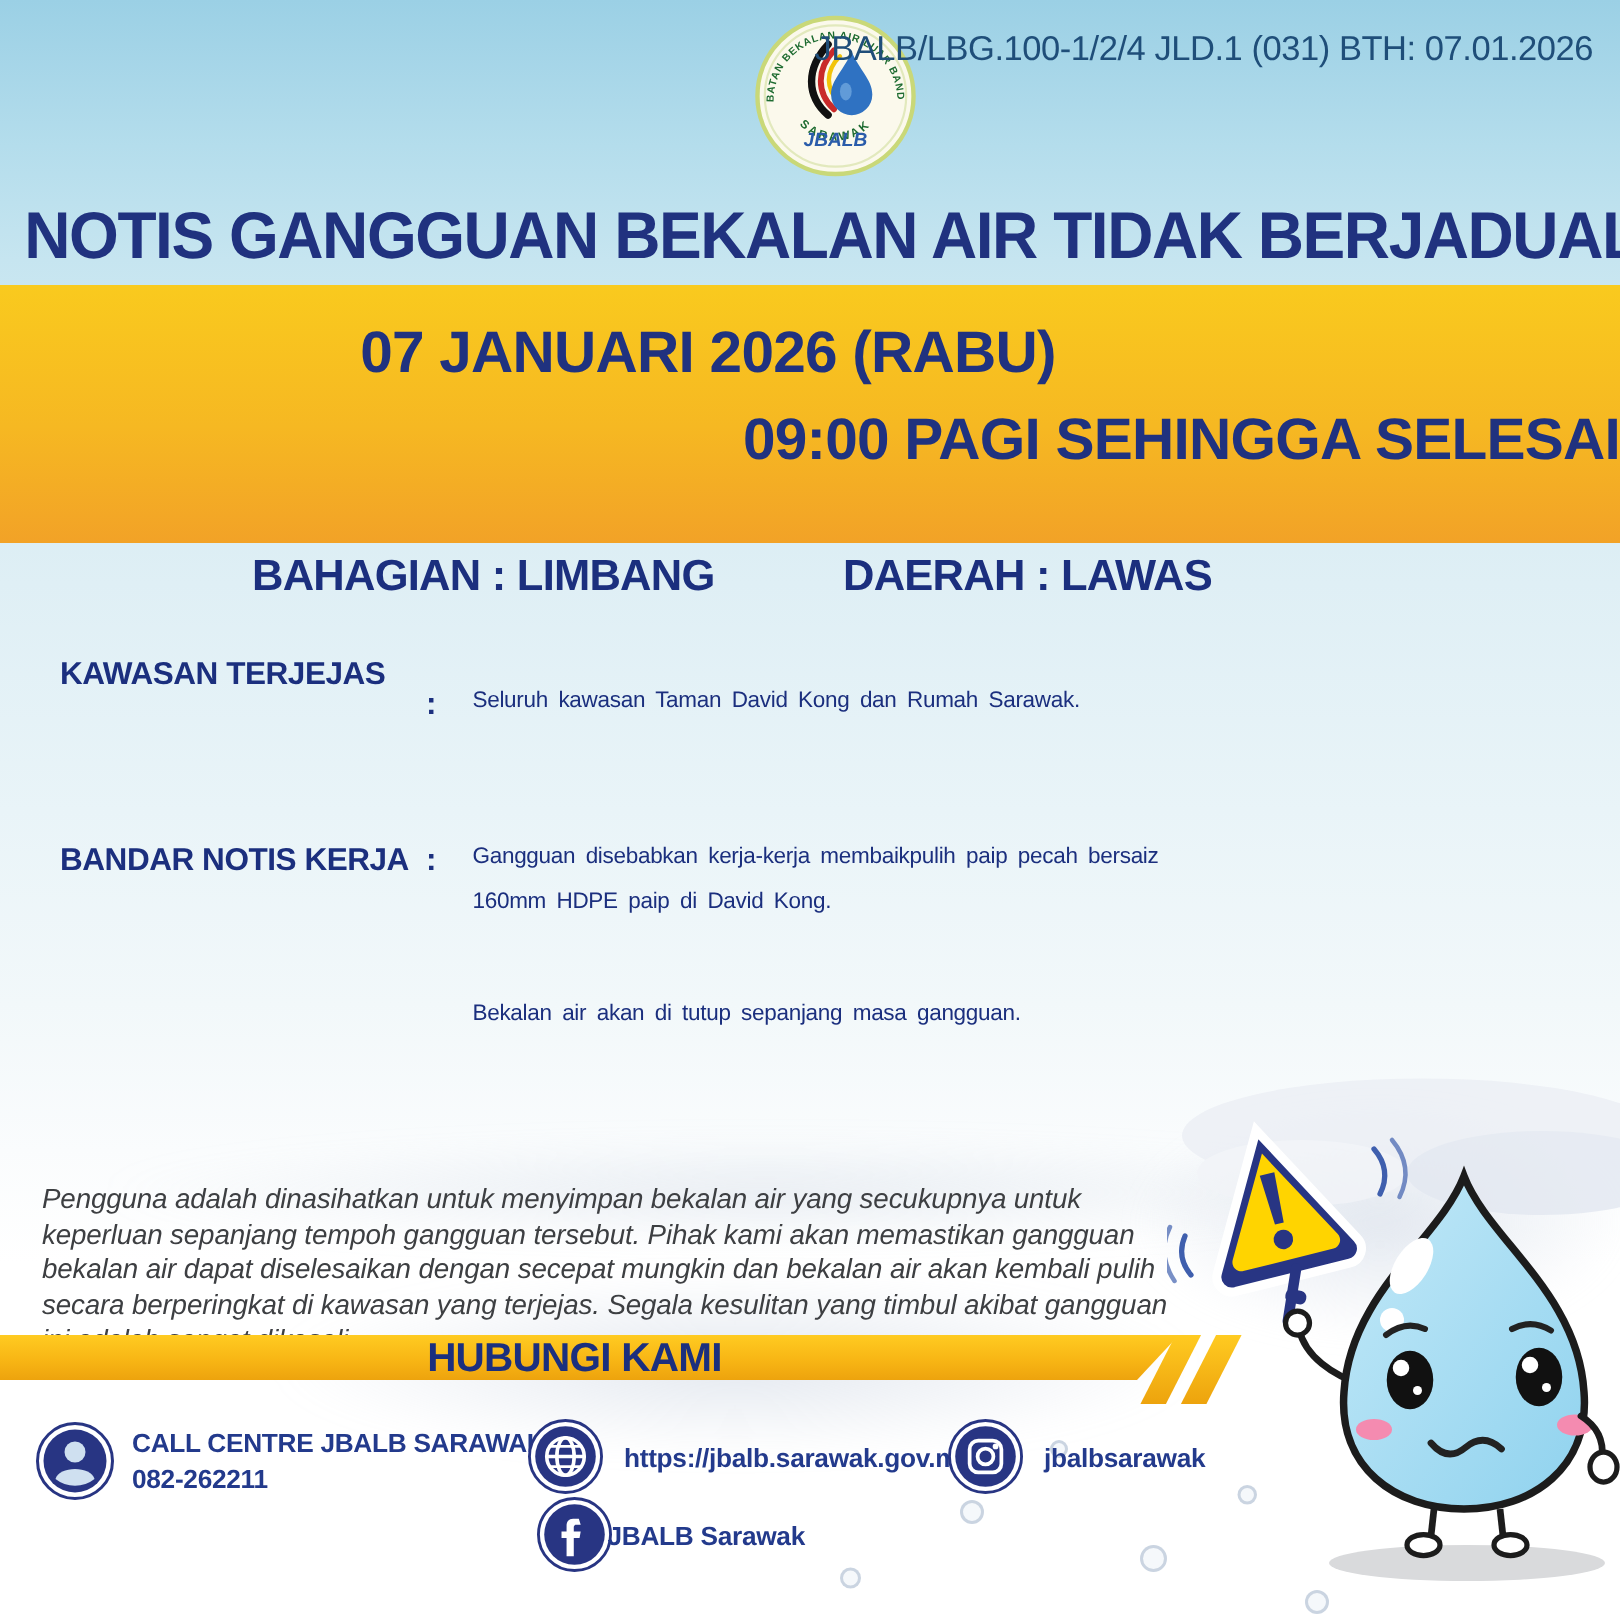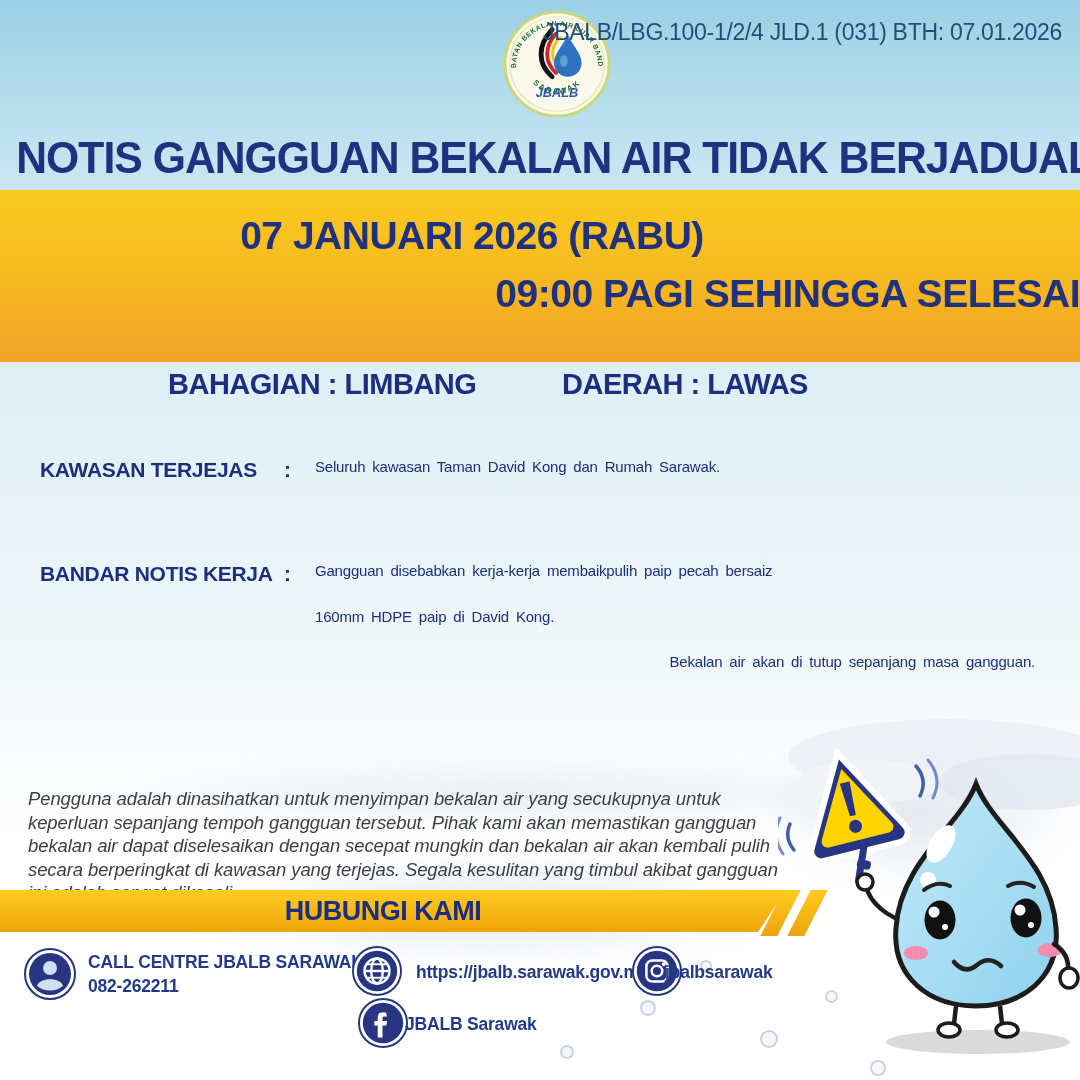--- a/index.html
+++ b/index.html
@@ -37,21 +37,21 @@
   .advisory{
     top:787px;left:28px;width:758px;
     font-size:18.5px;line-height:23.6px;font-style:italic;font-weight:500;
     color:#3d3f42;letter-spacing:-0.1px;
   }
   
   .ripple{border-radius:50%;filter:blur(10px);}
   .bubble{border-radius:50%;border:2px solid rgba(150,168,192,0.45);background:rgba(235,242,248,0.5);}
   
   .contact-band{
-    top:890px;left:0;width:786px;height:42px;
+    top:890px;left:0;width:786px;height:30px;
     background:linear-gradient(180deg,#ffcb21 0%,#f7b414 60%,#eda30d 100%);
     clip-path:polygon(0 0,100% 0,calc(100% - 28px) 100%,0 100%);
     display:flex;align-items:center;justify-content:center;
   }
   .contact-band-label{font-size:27px;font-weight:bold;color:#1b2f7e;letter-spacing:-0.5px;padding-right:20px;}
   .stripe{top:890px;width:17px;height:46px;background:linear-gradient(180deg,#ffcb21,#eda30d);transform:skewX(-27deg);}
   
   .c-icon{width:52px;height:52px;}
   .c-text{font-size:17.5px;font-weight:bold;color:#233a8c;line-height:24px;letter-spacing:-0.2px;}
 </style>
@@ -97,29 +97,29 @@
 
   <div class="abs main-title">NOTIS GANGGUAN BEKALAN AIR TIDAK BERJADUAL</div>
 
   <div class="abs sched-band"></div>
   <div class="abs sched-date">07 JANUARI 2026 (RABU)</div>
   <div class="abs sched-time">09:00 PAGI SEHINGGA SELESAI</div>
 
   <div class="abs region-daerah">DAERAH : LAWAS</div>
   <div class="abs region-bahagian">BAHAGIAN : LIMBANG</div>
 
-  <div class="abs det-label" style="top:458px;left:40px;">KAWASAN TERJEJAS</div>
+  <div class="abs det-label" style="top:438px;left:40px;">KAWASAN TERJEJAS</div>
   <div class="abs det-colon" style="top:458px;left:284px;">:</div>
   <div class="abs det-text" style="top:458px;left:315px;width:720px;">Seluruh kawasan Taman David Kong dan Rumah Sarawak.</div>
 
   <div class="abs det-label" style="top:562px;left:40px;">BANDAR NOTIS KERJA</div>
   <div class="abs det-colon" style="top:562px;left:284px;">:</div>
   <div class="abs det-text" style="top:562px;left:315px;width:720px;">Gangguan disebabkan kerja-kerja membaikpulih paip pecah bersaiz</div>
-  <div class="abs det-text" style="top:608px;left:315px;width:720px;">160mm HDPE paip di David Kong.</div>
-  <div class="abs det-text" style="top:653px;left:315px;width:720px;text-align:right;">Bekalan air akan di tutup sepanjang masa gangguan.</div>
+  <div class="abs det-text" style="top:592px;left:315px;width:720px;">160mm HDPE paip di David Kong.</div>
+  <div class="abs det-text" style="top:667px;left:315px;width:720px;">Bekalan air akan di tutup sepanjang masa gangguan.</div>
 
   <div class="abs advisory">Pengguna adalah dinasihatkan untuk menyimpan bekalan air yang secukupnya untuk keperluan sepanjang tempoh gangguan tersebut. Pihak kami akan memastikan gangguan bekalan air dapat diselesaikan dengan secepat mungkin dan bekalan air akan kembali pulih secara berperingkat di kawasan yang terjejas. Segala kesulitan yang timbul akibat gangguan ini adalah sangat dikesali.</div>
 
   <div class="abs contact-band">
     <span class="contact-band-label">HUBUNGI KAMI</span>
   </div>
   <div class="abs stripe" style="left:772px;"></div>
   <div class="abs stripe" style="left:799px;"></div>
 
   <svg class="abs c-icon" style="left:24px;top:948px;" viewBox="0 0 52 52">
@@ -151,21 +151,21 @@
   </svg>
   <div class="abs c-text" style="left:405px;top:1012px;">JBALB Sarawak</div>
 
   <svg class="abs c-icon" style="left:632px;top:946px;width:50px;height:50px;" viewBox="0 0 52 52">
     <circle cx="26" cy="26" r="25" fill="#fff" stroke="#283583" stroke-width="2"></circle>
     <circle cx="26" cy="26" r="21" fill="#283583"></circle>
     <rect x="15" y="15" width="22" height="22" rx="6" fill="none" stroke="#fff" stroke-width="2.6"></rect>
     <circle cx="26" cy="26" r="5.5" fill="none" stroke="#fff" stroke-width="2.6"></circle>
     <circle cx="33" cy="19" r="2" fill="#fff"></circle>
   </svg>
-  <div class="abs c-text" style="left:665px;top:960px;">jbalbsarawak</div>
+  <div class="abs c-text" style="left:696px;top:960px;">jbalbsarawak</div>
 
   <svg class="abs" style="left:778px;top:712px;" width="302" height="368" viewBox="0 0 302 368">
     <defs>
       <linearGradient id="dropGrad" x1="0" y1="0" x2="1" y2="1">
         <stop offset="0" stop-color="#c3e9f8"></stop>
         <stop offset="1" stop-color="#8fd2ee"></stop>
       </linearGradient>
     </defs>
 
     <g opacity="0.8">

